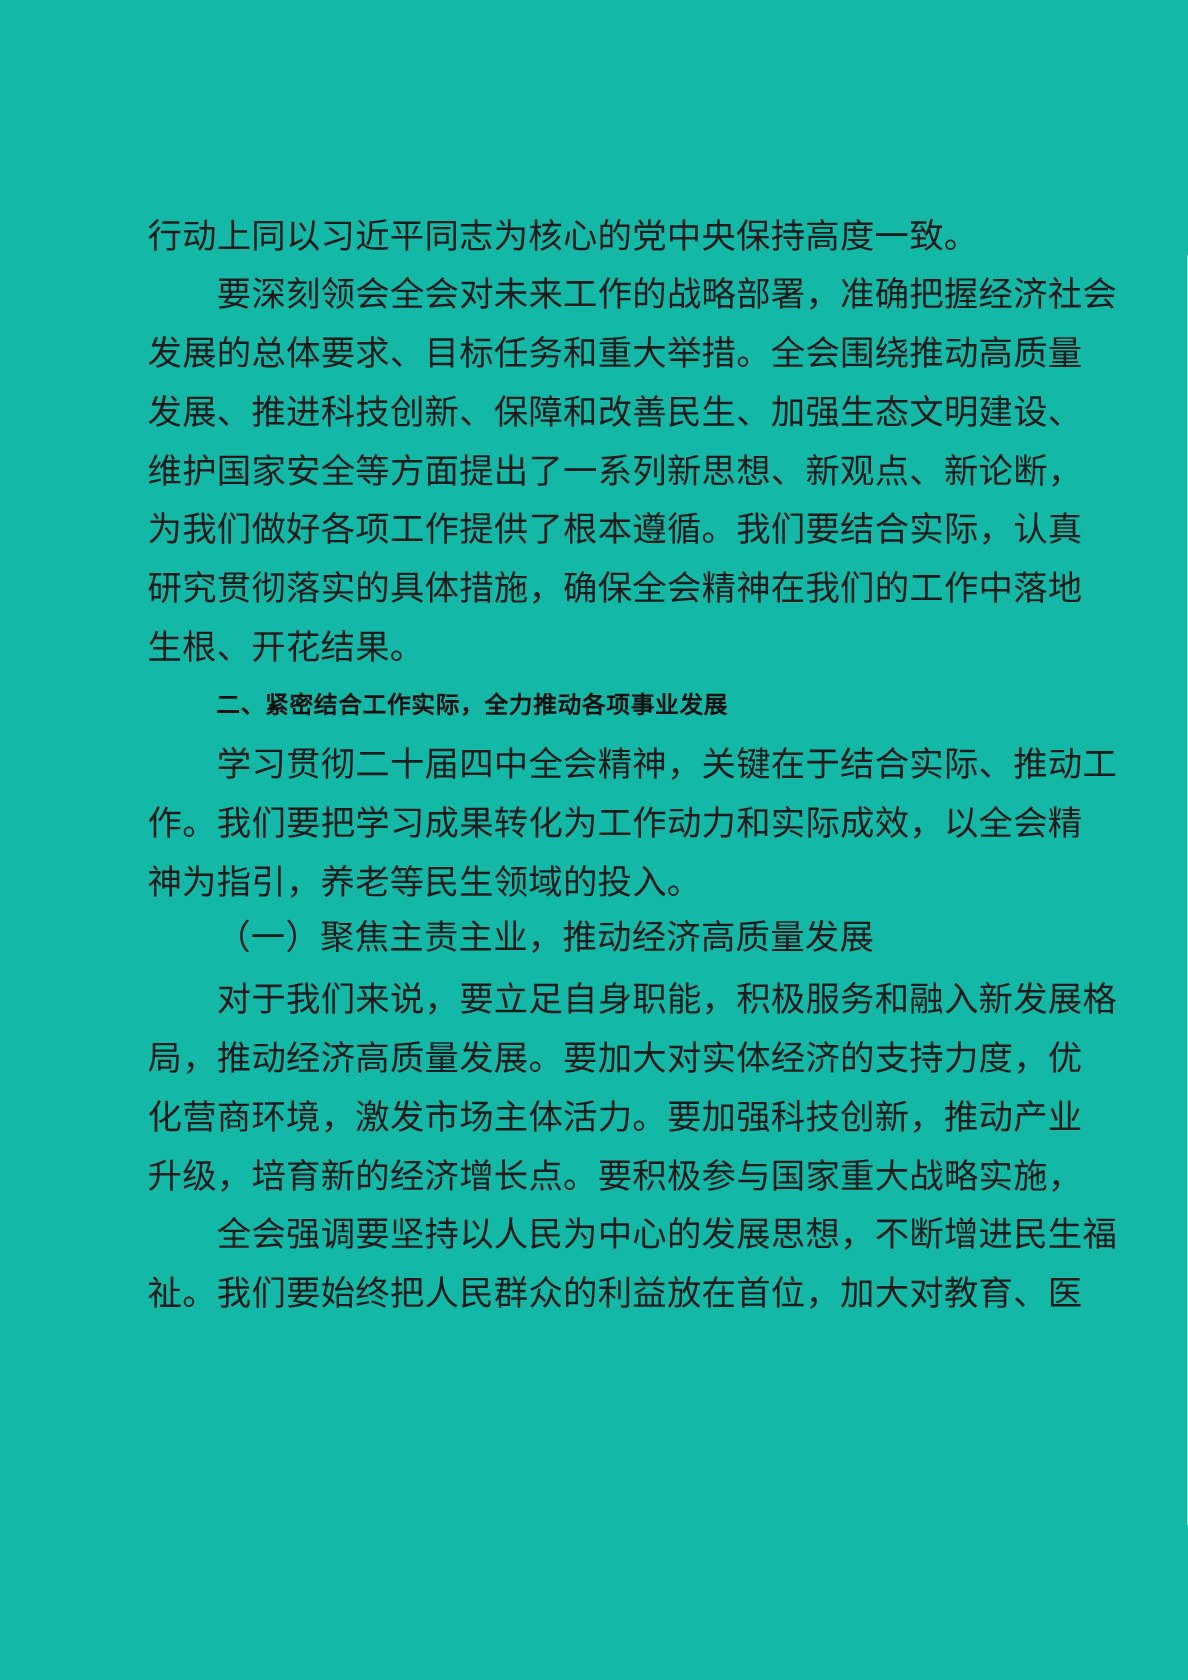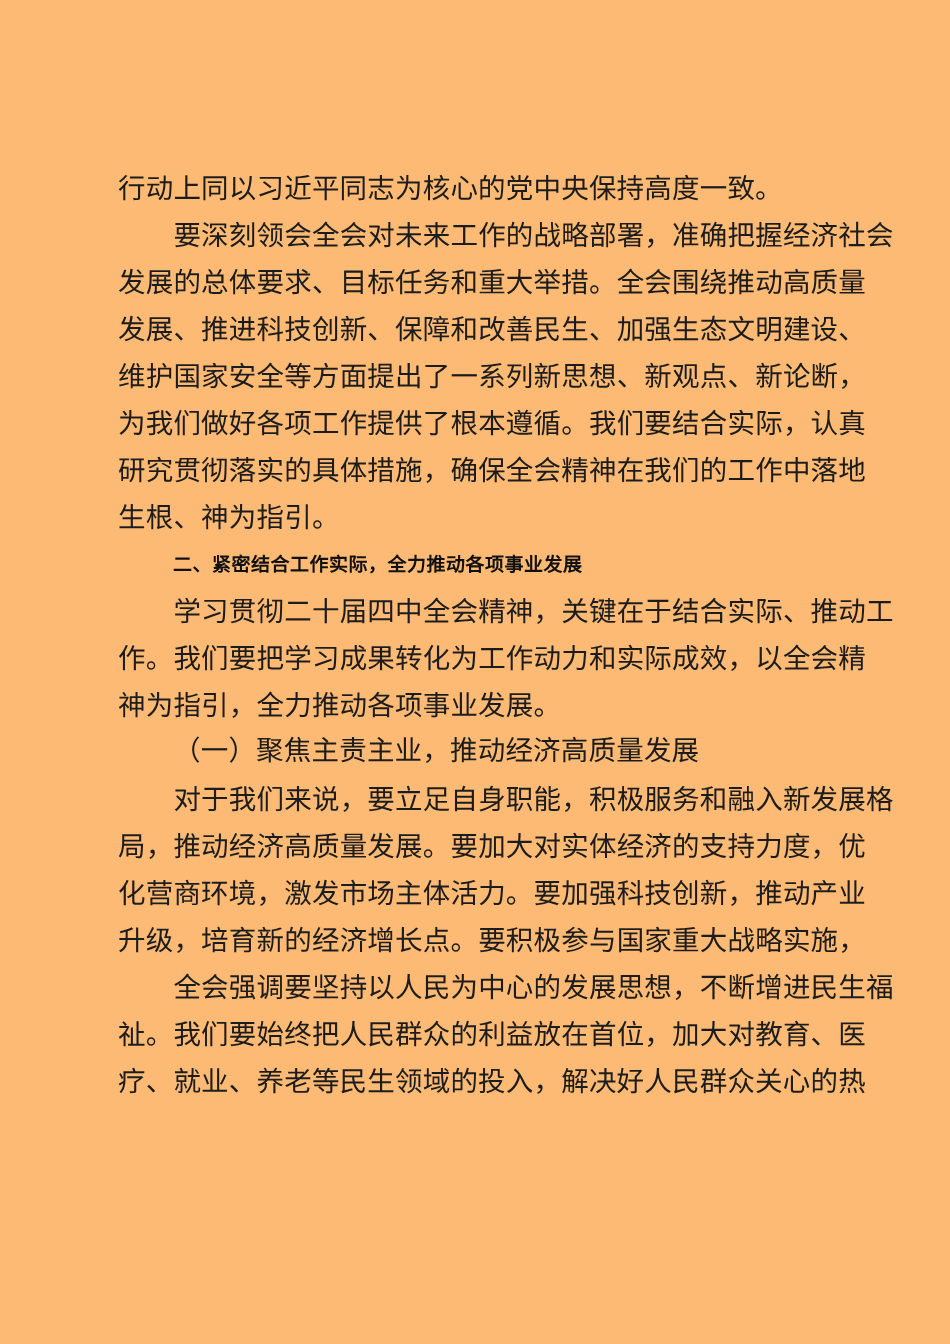--- a/index.html
+++ b/index.html
@@ -13,21 +13,21 @@
     height: 1344px;
     overflow: hidden;
     font-family: "Liberation Serif", "DejaVu Serif", serif;
     color: #1a1a1a;
   }
 
   #page {
     position: relative;
     width: 950px;
     height: 1344px;
-    background: #fdba74;
+    background: #14b8a6;
     box-sizing: border-box;
     padding: 165px 118px 0 118px;
   }
 
   .doc-body {
     width: 714px;
   }
 
   
   .line {
@@ -73,27 +73,26 @@
 
 <div id="page">
   <div class="doc-body" id="doc-body">
       <div class="line">行动上同以习近平同志为核心的党中央保持高度一致。</div>
       <div class="line just"><span>　</span><span>　</span><span>要</span><span>深</span><span>刻</span><span>领</span><span>会</span><span>全</span><span>会</span><span>对</span><span>未</span><span>来</span><span>工</span><span>作</span><span>的</span><span>战</span><span>略</span><span>部</span><span>署</span><span>，</span><span>准</span><span>确</span><span>把</span><span>握</span><span>经</span><span>济</span><span>社</span><span>会</span></div>
       <div class="line just"><span>发</span><span>展</span><span>的</span><span>总</span><span>体</span><span>要</span><span>求</span><span>、</span><span>目</span><span>标</span><span>任</span><span>务</span><span>和</span><span>重</span><span>大</span><span>举</span><span>措</span><span>。</span><span>全</span><span>会</span><span>围</span><span>绕</span><span>推</span><span>动</span><span>高</span><span>质</span><span>量</span></div>
       <div class="line just"><span>发</span><span>展</span><span>、</span><span>推</span><span>进</span><span>科</span><span>技</span><span>创</span><span>新</span><span>、</span><span>保</span><span>障</span><span>和</span><span>改</span><span>善</span><span>民</span><span>生</span><span>、</span><span>加</span><span>强</span><span>生</span><span>态</span><span>文</span><span>明</span><span>建</span><span>设</span><span>、</span></div>
       <div class="line just"><span>维</span><span>护</span><span>国</span><span>家</span><span>安</span><span>全</span><span>等</span><span>方</span><span>面</span><span>提</span><span>出</span><span>了</span><span>一</span><span>系</span><span>列</span><span>新</span><span>思</span><span>想</span><span>、</span><span>新</span><span>观</span><span>点</span><span>、</span><span>新</span><span>论</span><span>断</span><span>，</span></div>
       <div class="line just"><span>为</span><span>我</span><span>们</span><span>做</span><span>好</span><span>各</span><span>项</span><span>工</span><span>作</span><span>提</span><span>供</span><span>了</span><span>根</span><span>本</span><span>遵</span><span>循</span><span>。</span><span>我</span><span>们</span><span>要</span><span>结</span><span>合</span><span>实</span><span>际</span><span>，</span><span>认</span><span>真</span></div>
       <div class="line just"><span>研</span><span>究</span><span>贯</span><span>彻</span><span>落</span><span>实</span><span>的</span><span>具</span><span>体</span><span>措</span><span>施</span><span>，</span><span>确</span><span>保</span><span>全</span><span>会</span><span>精</span><span>神</span><span>在</span><span>我</span><span>们</span><span>的</span><span>工</span><span>作</span><span>中</span><span>落</span><span>地</span></div>
-      <div class="line">生根、神为指引。</div>
+      <div class="line">生根、开花结果。</div>
       <div class="line heading">二、紧密结合工作实际，全力推动各项事业发展</div>
       <div class="line just"><span>　</span><span>　</span><span>学</span><span>习</span><span>贯</span><span>彻</span><span>二</span><span>十</span><span>届</span><span>四</span><span>中</span><span>全</span><span>会</span><span>精</span><span>神</span><span>，</span><span>关</span><span>键</span><span>在</span><span>于</span><span>结</span><span>合</span><span>实</span><span>际</span><span>、</span><span>推</span><span>动</span><span>工</span></div>
       <div class="line just"><span>作</span><span>。</span><span>我</span><span>们</span><span>要</span><span>把</span><span>学</span><span>习</span><span>成</span><span>果</span><span>转</span><span>化</span><span>为</span><span>工</span><span>作</span><span>动</span><span>力</span><span>和</span><span>实</span><span>际</span><span>成</span><span>效</span><span>，</span><span>以</span><span>全</span><span>会</span><span>精</span></div>
-      <div class="line">神为指引，全力推动各项事业发展。</div>
+      <div class="line">神为指引，养老等民生领域的投入。</div>
       <div class="line subheading">（一）聚焦主责主业，推动经济高质量发展</div>
       <div class="line just"><span>　</span><span>　</span><span>对</span><span>于</span><span>我</span><span>们</span><span>来</span><span>说</span><span>，</span><span>要</span><span>立</span><span>足</span><span>自</span><span>身</span><span>职</span><span>能</span><span>，</span><span>积</span><span>极</span><span>服</span><span>务</span><span>和</span><span>融</span><span>入</span><span>新</span><span>发</span><span>展</span><span>格</span></div>
       <div class="line just"><span>局</span><span>，</span><span>推</span><span>动</span><span>经</span><span>济</span><span>高</span><span>质</span><span>量</span><span>发</span><span>展</span><span>。</span><span>要</span><span>加</span><span>大</span><span>对</span><span>实</span><span>体</span><span>经</span><span>济</span><span>的</span><span>支</span><span>持</span><span>力</span><span>度</span><span>，</span><span>优</span></div>
       <div class="line just"><span>化</span><span>营</span><span>商</span><span>环</span><span>境</span><span>，</span><span>激</span><span>发</span><span>市</span><span>场</span><span>主</span><span>体</span><span>活</span><span>力</span><span>。</span><span>要</span><span>加</span><span>强</span><span>科</span><span>技</span><span>创</span><span>新</span><span>，</span><span>推</span><span>动</span><span>产</span><span>业</span></div>
       <div class="line just"><span>升</span><span>级</span><span>，</span><span>培</span><span>育</span><span>新</span><span>的</span><span>经</span><span>济</span><span>增</span><span>长</span><span>点</span><span>。</span><span>要</span><span>积</span><span>极</span><span>参</span><span>与</span><span>国</span><span>家</span><span>重</span><span>大</span><span>战</span><span>略</span><span>实</span><span>施</span><span>，</span></div>
       <div class="line just"><span>　</span><span>　</span><span>全</span><span>会</span><span>强</span><span>调</span><span>要</span><span>坚</span><span>持</span><span>以</span><span>人</span><span>民</span><span>为</span><span>中</span><span>心</span><span>的</span><span>发</span><span>展</span><span>思</span><span>想</span><span>，</span><span>不</span><span>断</span><span>增</span><span>进</span><span>民</span><span>生</span><span>福</span></div>
       <div class="line just"><span>祉</span><span>。</span><span>我</span><span>们</span><span>要</span><span>始</span><span>终</span><span>把</span><span>人</span><span>民</span><span>群</span><span>众</span><span>的</span><span>利</span><span>益</span><span>放</span><span>在</span><span>首</span><span>位</span><span>，</span><span>加</span><span>大</span><span>对</span><span>教</span><span>育</span><span>、</span><span>医</span></div>
-      <div class="line">疗、就业、养老等民生领域的投入，解决好人民群众关心的热</div>
     </div>
 </div>
 
 </body></html>

